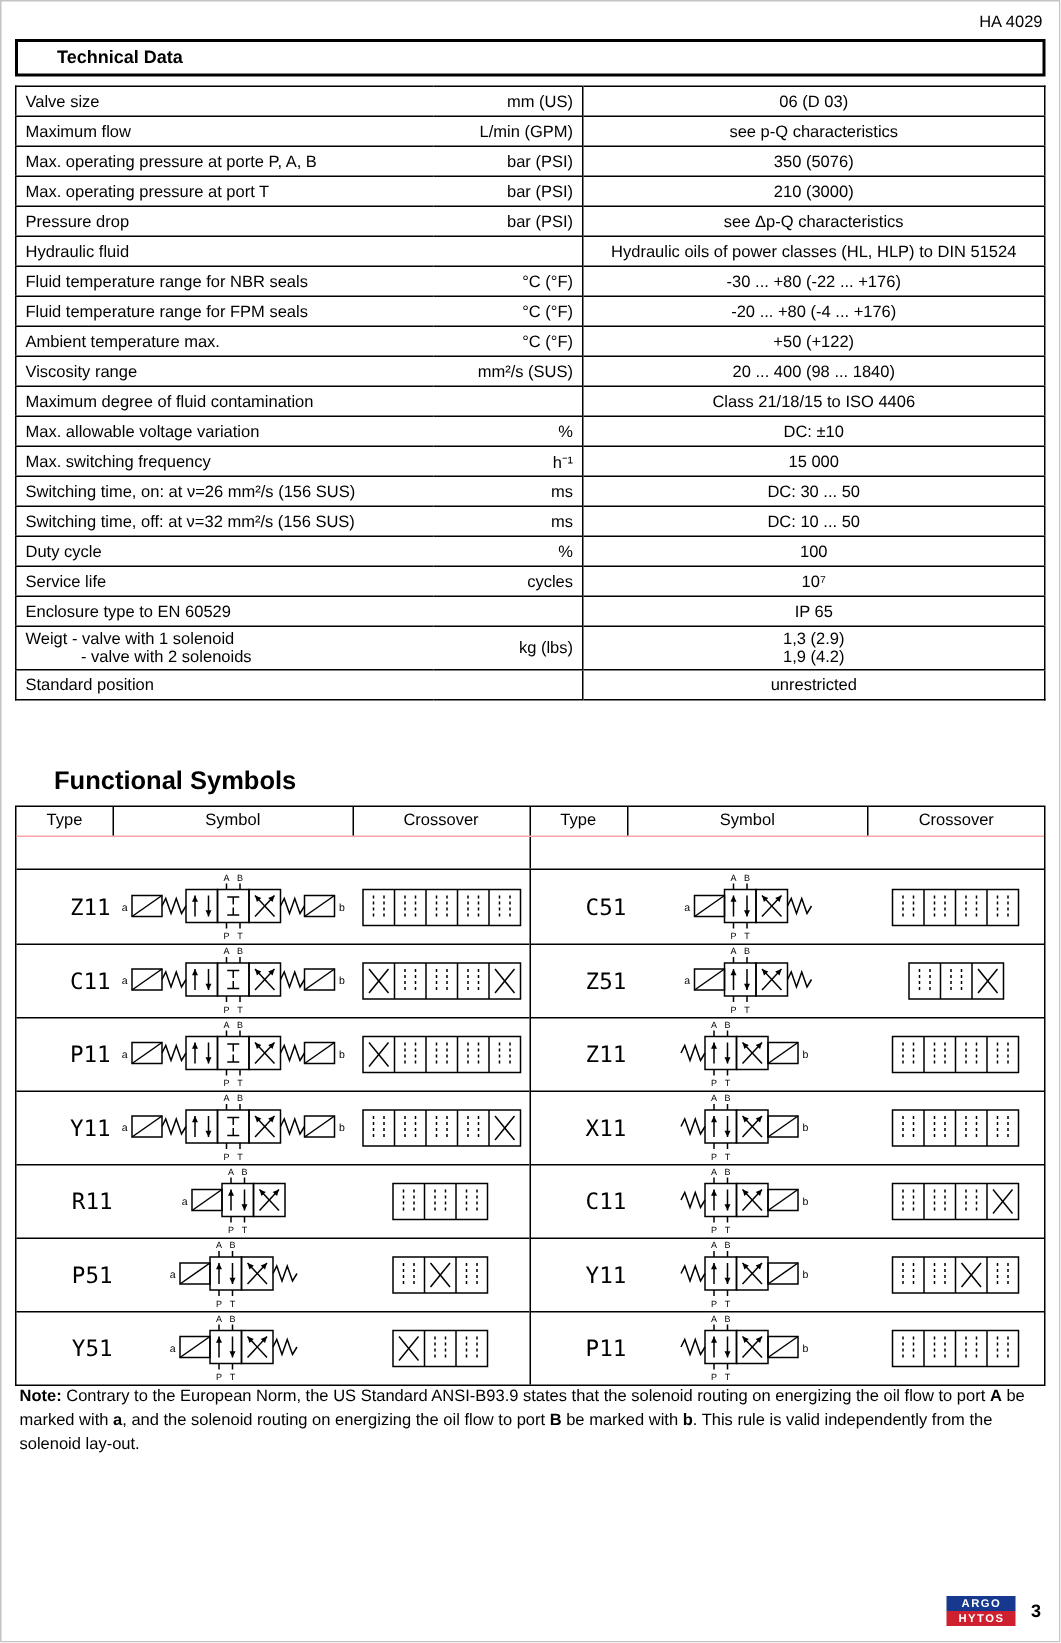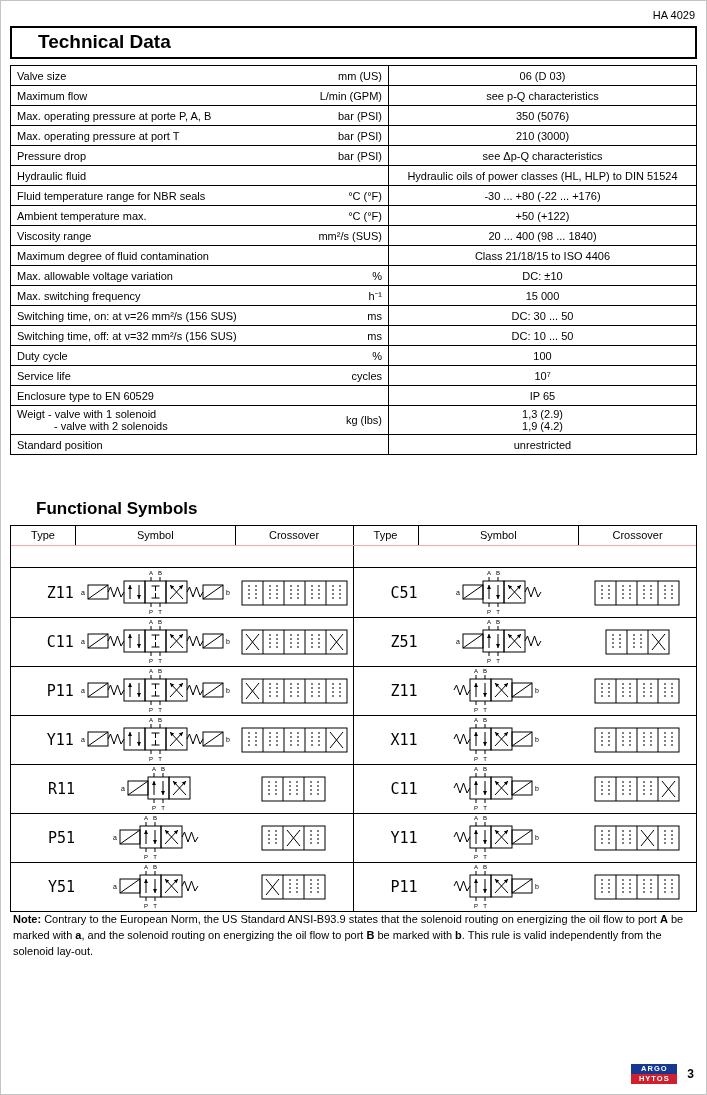--- a/index.html
+++ b/index.html
@@ -1,20 +1,20 @@
 <!DOCTYPE html>
 <html><head>
 <meta charset="utf-8">
 <style>
   *{margin:0;padding:0;box-sizing:border-box}
   html,body{background:#fff}
   .page{width:707px;height:1095px;position:relative;background:#fff;border:1px solid #c4c4c4;
         font-family:"Liberation Sans",sans-serif;color:#000;padding:6px 9px;overflow:hidden}
   .docref{text-align:right;font-size:11px;margin:2px 2px 5px 0}
-  .title-box{border:2px solid #000;font-weight:bold;font-size:19px;padding:3px 8px 4px 26px;margin-bottom:6px}
+  .title-box{border:2px solid #000;font-weight:bold;font-size:12px;padding:3px 8px 4px 26px;margin-bottom:6px}
   table.tech{width:100%;border-collapse:collapse;border:1px solid #000;font-size:11px;table-layout:fixed}
   table.tech td{padding:2px 6px;height:20px;vertical-align:middle}
   table.tech tr + tr td{border-top:1px solid #000}
   td.param{width:278px;overflow:hidden;white-space:nowrap}
   td.unit{width:100px;text-align:right;padding-right:4px}
   td.value{border-left:1px solid #000;text-align:center}
   .indent2{margin-left:37px}
   .fs-title{font-weight:bold;font-size:17px;margin:44px 0 6px 26px}
   .sym-table{border:1px solid #000;font-size:11px}
   .sym-head,.sym-spacer,.sym-body{display:flex;width:100%}
@@ -79,20 +79,25 @@
           <td class="param">Hydraulic fluid</td>
           <td class="unit"></td>
           <td class="value">Hydraulic oils of power classes (HL, HLP) to DIN 51524</td>
         </tr>
         <tr>
           <td class="param">Fluid temperature range for NBR seals</td>
           <td class="unit">°C (°F)</td>
           <td class="value">-30 ... +80 (-22 ... +176)</td>
         </tr>
         <tr>
+          <td class="param">Fluid temperature range for FPM seals</td>
+          <td class="unit">°C (°F)</td>
+          <td class="value">-20 ... +80 (-4 ... +176)</td>
+        </tr>
+        <tr>
           <td class="param">Ambient temperature max.</td>
           <td class="unit">°C (°F)</td>
           <td class="value">+50 (+122)</td>
         </tr>
         <tr>
           <td class="param">Viscosity range</td>
           <td class="unit">mm²/s (SUS)</td>
           <td class="value">20 ... 400 (98 ... 1840)</td>
         </tr>
         <tr>

